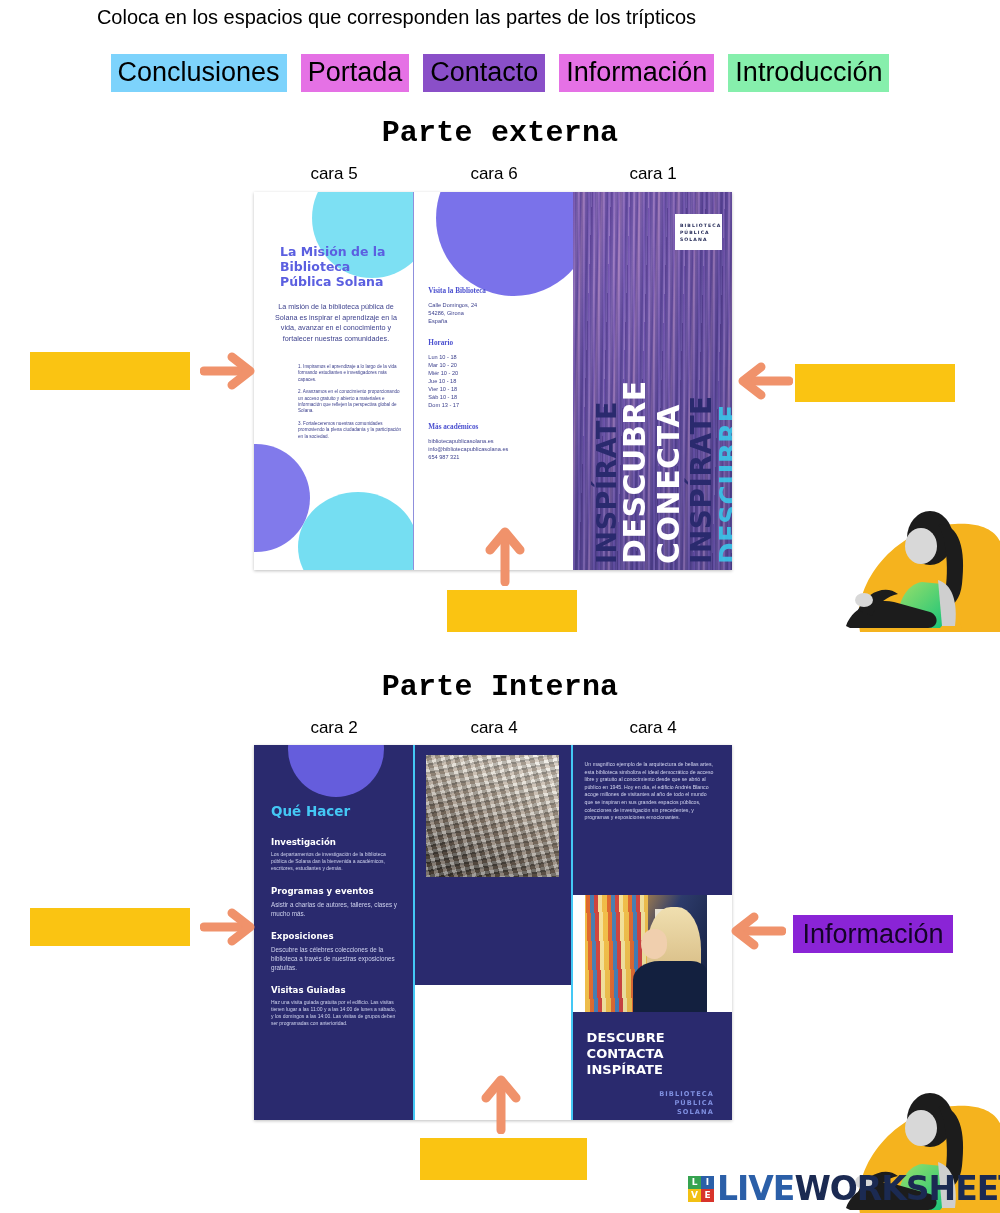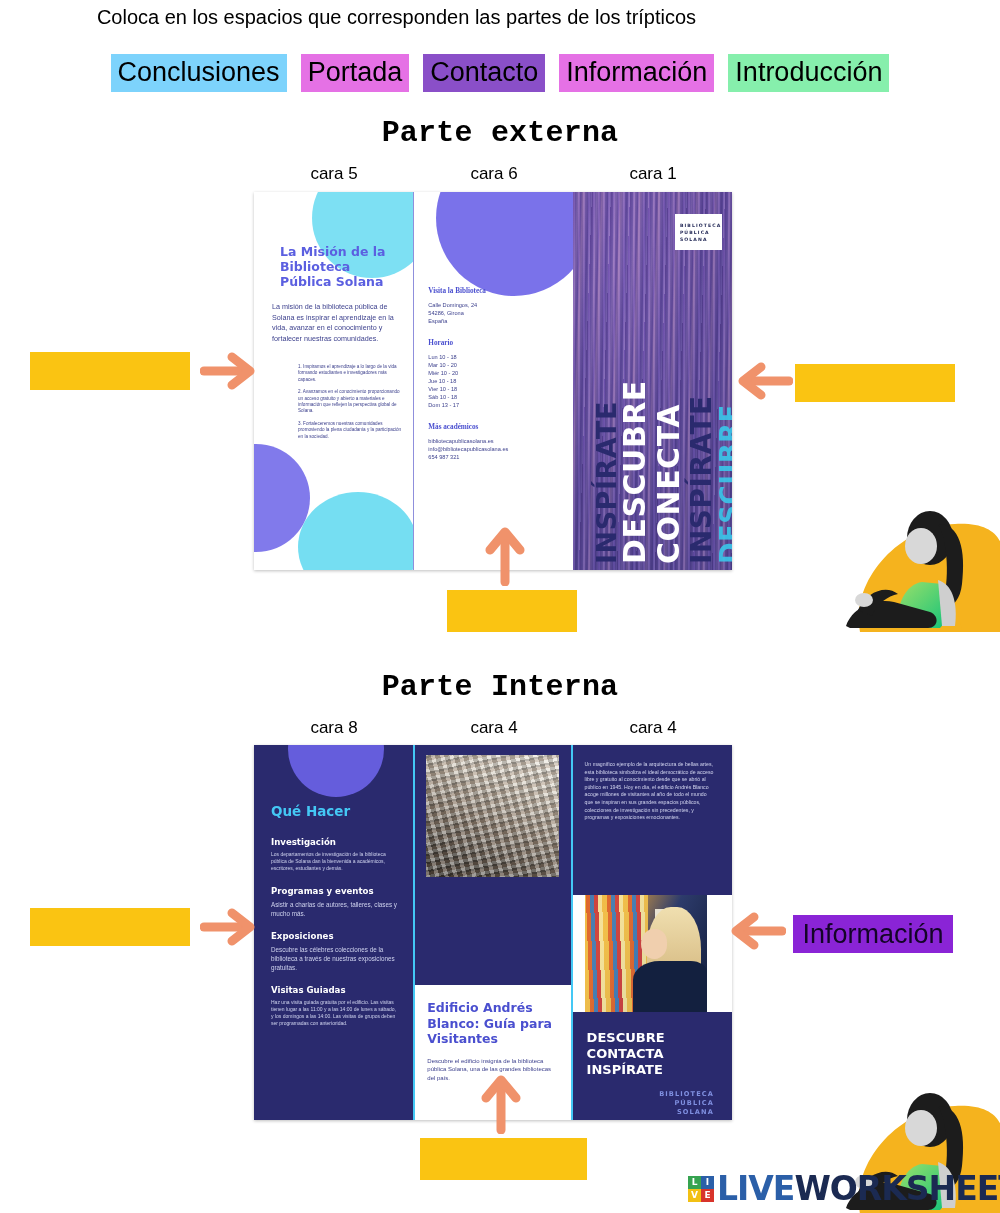--- a/index.html
+++ b/index.html
@@ -61,20 +61,21 @@
   .mission-title {
     position: absolute; left: 18px; top: 52px; width: 122px;
     color: #5b5fe0; font-weight: bold; font-size: 12.5px; line-height: 15px;
     font-family: "DejaVu Sans", sans-serif;
     margin-left: 8px;
   }
   .mission-body {
     position: absolute; left: 18px; top: 110px; width: 128px;
     color: #3b3f8c; font-size: 7.2px; line-height: 10.5px;
     font-family: "Liberation Sans", sans-serif;
+    text-align: center;
   }
   .mission-list {
     position: absolute; left: 44px; top: 172px; width: 106px;
     color: #3b3f8c; font-size: 4.6px; line-height: 6.4px;
     font-family: "Liberation Sans", sans-serif;
   }
   .mission-list p { margin-bottom: 6px; }
 
   .ct-h {
     color: #4a4fcf; font-weight: bold; font-size: 7.2px;
@@ -346,21 +347,21 @@
     <svg width="46" height="62" viewBox="0 0 46 62">
         <g fill="none" stroke="#F0926B" stroke-width="9" stroke-linecap="round" stroke-linejoin="round">
           <path d="M23 58 V10"></path>
           <path d="M8 26 L23 8 L38 26"></path>
         </g>
       </svg>
   </div>
 
   <div class="section-title" style="top:670px">Parte Interna</div>
   <div class="cara-row" style="top:718px">
-    <div class="cara-lbl" style="left:254px;width:160px">cara 8</div>
+    <div class="cara-lbl" style="left:254px;width:160px">cara 2</div>
     <div class="cara-lbl" style="left:414px;width:160px">cara 4</div>
     <div class="cara-lbl" style="left:573px;width:160px">cara 4</div>
   </div>
 
   <div class="brochure" id="brochure-internal">
 
     <div class="panel pnl-w navy">
       <div class="circ" style="width:96px;height:96px;left:34px;top:-44px;background:#6b63e8;opacity:.9"></div>
       <div class="qh-title">Qué Hacer</div>
       <div class="qh-wrap">
@@ -371,24 +372,20 @@
         <div class="qh-h">Exposiciones</div>
         <div class="qh-b big">Descubre las célebres colecciones de la biblioteca a través de nuestras exposiciones gratuitas.</div>
         <div class="qh-h">Visitas Guiadas</div>
         <div class="qh-b">Haz una visita guiada gratuita por el edificio. Las visitas tienen lugar a las 11:00 y a las 14:00 de lunes a sábado, y los domingos a las 14:00. Las visitas de grupos deben ser programadas con anterioridad.</div>
       </div>
     </div>
 
     <div class="panel pnl-w navy" style="border-left:2px solid #44c8f5;border-right:2px solid #44c8f5">
       <div class="shelf-photo"></div>
       <div style="position:absolute;left:0;top:240px;width:100%;height:135px;background:#ffffff"></div>
-      <div class="edif-block">
-        <div class="edif-title">Edificio Andrés Blanco: Guía para Visitantes</div>
-        <div class="edif-body">Descubre el edificio insignia de la biblioteca pública Solana, una de las grandes bibliotecas del país.</div>
-      </div>
     </div>
 
     <div class="panel pnl-w navy">
       <div class="c4-body">Un magnífico ejemplo de la arquitectura de bellas artes, esta biblioteca simboliza el ideal democrático de acceso libre y gratuito al conocimiento desde que se abrió al público en 1945. Hoy en día, el edificio Andrés Blanco acoge millones de visitantes al año de todo el mundo que se inspiran en sus grandes espacios públicos, colecciones de investigación sin precedentes, y programas y exposiciones emocionantes.</div>
       <div style="position:absolute;left:0;top:150px;width:100%;height:225px;background:#ffffff"></div>
       <div class="girl-photo">
         <div class="books"></div>
         <div class="tag" style="white-space:pre-line">N
 C</div>
         <div class="hair"></div>

